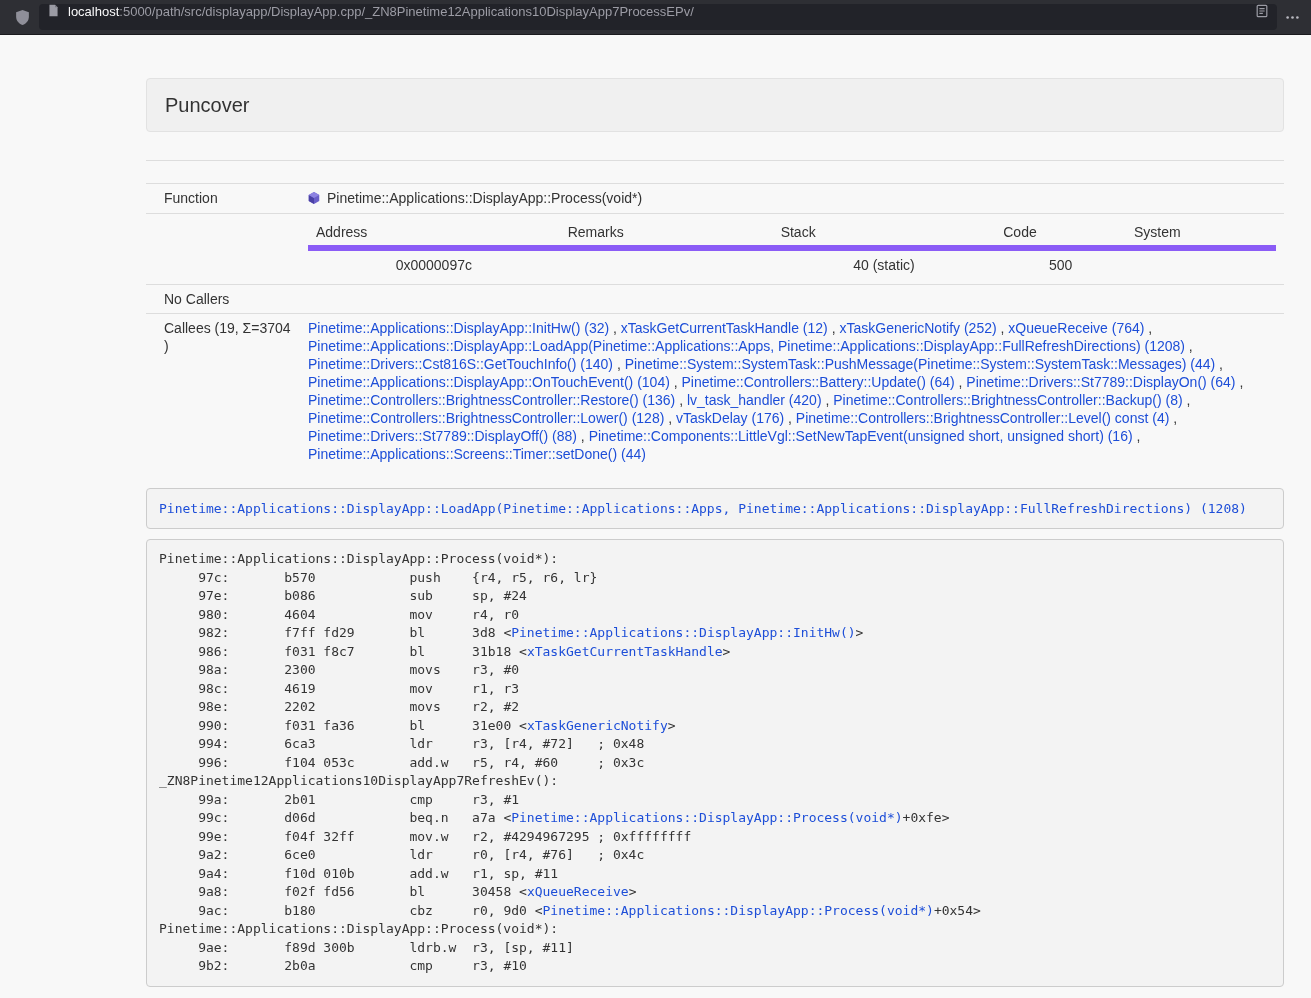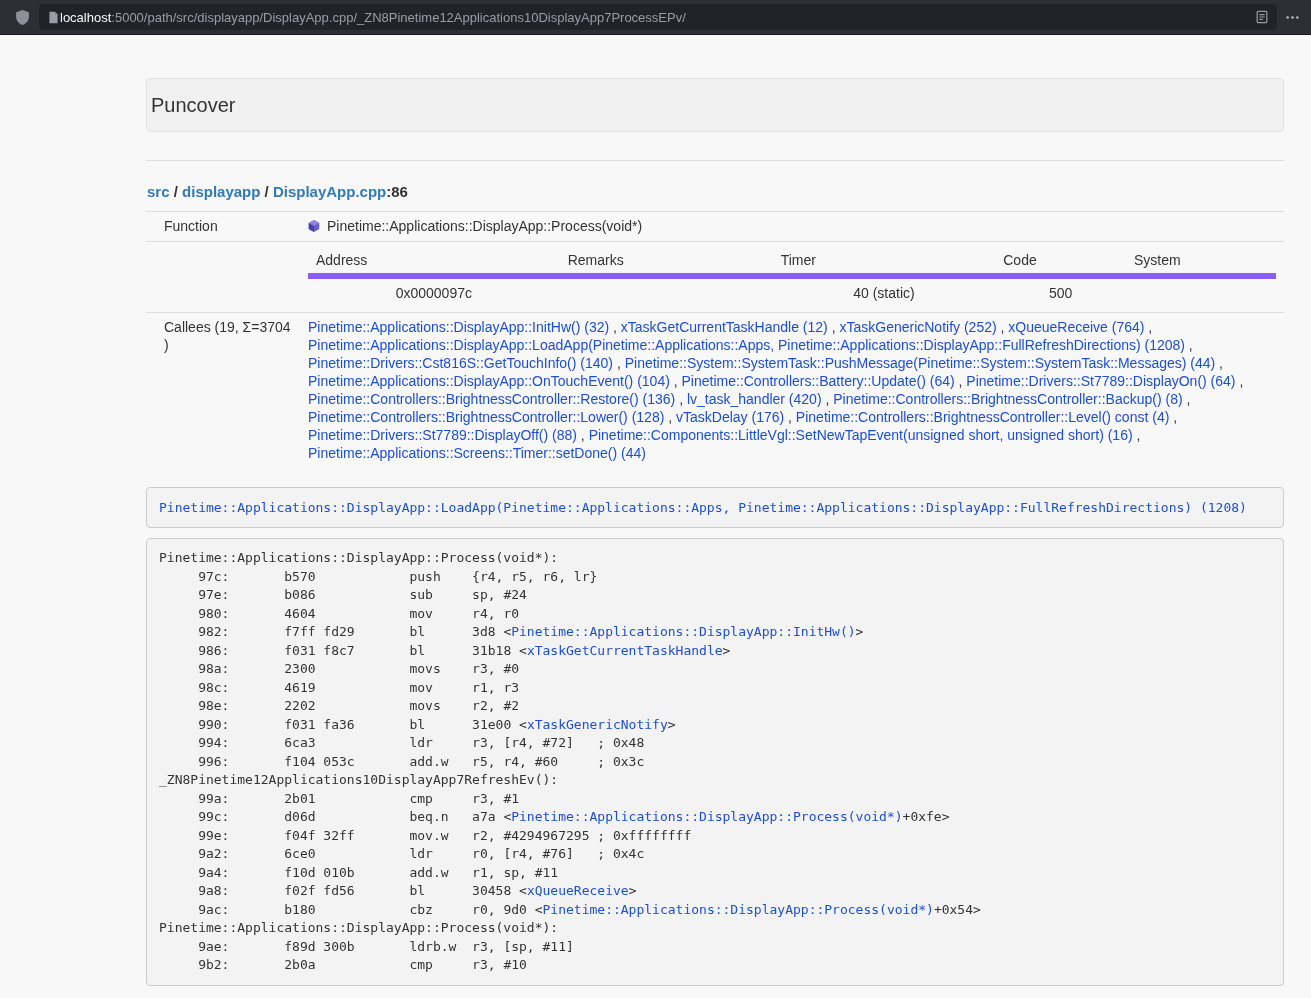--- a/index.html
+++ b/index.html
@@ -5,28 +5,28 @@
   * { margin:0; padding:0; box-sizing:border-box; }
   html,body { width:1311px; height:998px; overflow:hidden; }
   body { font-family:"Liberation Sans", sans-serif; background:#f8f8f8; color:#333; }
   a { color:#1d4ed8; text-decoration:none; cursor:pointer; }
 
   
   .toolbar { height:35px; background:#2e2f34; border-bottom:1px solid #1a1a1e;
              display:flex; align-items:center; padding:0 11px 0 14px; gap:8px; }
   .tbicon { display:flex; align-items:center; justify-content:center; flex:0 0 auto; }
   .urlbar { flex:1 1 auto; height:26px; background:#222329; border-radius:4px;
-            display:flex; align-items:center; padding:0 8px; min-width:0; }
+            display:flex; align-items:flex-start; padding:0 8px; gap:8px; min-width:0; }
   .url-text { font-size:13px; white-space:nowrap; overflow:hidden; flex:1 1 auto; }
   .url-host { color:#f9f9fa; }
   .url-rest { color:#9c9ca5; }
 
   
   .container { width:1138px; margin-left:146px; padding-top:43px; }
-  .well { background:#f0f0f0; border:1px solid #e2e2e2; border-radius:4px; padding:14px 4px; }
+  .well { background:#f0f0f0; border:1px solid #e2e2e2; border-radius:4px; padding:14px 18px; }
   .well .title { font-size:20px; line-height:24px; font-weight:500; color:#333; }
   hr.divider { border:0; border-top:1px solid #ddd; margin:28px 0 22px 0; }
   .breadcrumb { font-size:15px; font-weight:bold; color:#333; margin:0 0 11px 1px; }
   .breadcrumb a { color:#337ab7; }
 
   
   .main-table { width:100%; border-collapse:collapse; font-size:14px; color:#333; margin-bottom:20px; }
   .main-table > tbody > tr { border-top:1px solid #ddd; }
   .main-table > tbody > tr > td { padding:5px 8px; vertical-align:top; line-height:18px; }
   .main-table > tbody > tr > td.label-cell { width:154px; padding-left:18px; }
@@ -83,21 +83,20 @@
 </div>
 
 <div class="container">
 
   <div class="well">
     <span class="title">Puncover</span>
   </div>
 
   <hr class="divider">
 
-  <div class="breadcrumb" id="breadcrumb"><a href="#">src</a> / <a href="#">displayapp</a> / <a href="#">DisplayApp.cpp</a>:86</div>
 
   <table class="main-table">
     <tbody>
       <tr>
         <td class="label-cell">Function</td>
         <td>
           <span class="fn-icon">
             <svg width="12" height="12" viewBox="0 0 16 16">
                 <path fill="#6a5fc9" d="M8 0l7 4v8l-7 4-7-4V4z"></path>
                 <path fill="#4a41a6" d="M8 8v8l-7-4V4z"></path>
@@ -107,34 +106,38 @@
         </td>
       </tr>
       <tr>
         <td class="label-cell"></td>
         <td>
           <table class="stats-table">
             <tbody>
               <tr id="stats-head">
                   <th>Address</th>
                   <th>Remarks</th>
-                  <th>Timer</th>
+                  <th>Stack</th>
                   <th>Code</th>
                   <th>System</th>
                 </tr>
               <tr id="stats-values">
                   <td>0x0000097c</td>
                   <td></td>
                   <td>40 (static)</td>
                   <td>500</td>
                   <td></td>
                 </tr>
             </tbody>
           </table>
         </td>
+      </tr>
+      <tr>
+        <td class="label-cell">No Callers</td>
+        <td></td>
       </tr>
       <tr>
         <td class="label-cell">Callees (19, Σ=3704 )</td>
         <td class="callees-cell" id="callees-cell"><a href="#">Pinetime::Applications::DisplayApp::InitHw() (32)</a> , <a href="#">xTaskGetCurrentTaskHandle (12)</a> , <a href="#">xTaskGenericNotify (252)</a> , <a href="#">xQueueReceive (764)</a> , <a href="#">Pinetime::Applications::DisplayApp::LoadApp(Pinetime::Applications::Apps, Pinetime::Applications::DisplayApp::FullRefreshDirections) (1208)</a> , <a href="#">Pinetime::Drivers::Cst816S::GetTouchInfo() (140)</a> , <a href="#">Pinetime::System::SystemTask::PushMessage(Pinetime::System::SystemTask::Messages) (44)</a> , <a href="#">Pinetime::Applications::DisplayApp::OnTouchEvent() (104)</a> , <a href="#">Pinetime::Controllers::Battery::Update() (64)</a> , <a href="#">Pinetime::Drivers::St7789::DisplayOn() (64)</a> , <a href="#">Pinetime::Controllers::BrightnessController::Restore() (136)</a> , <a href="#">lv_task_handler (420)</a> , <a href="#">Pinetime::Controllers::BrightnessController::Backup() (8)</a> , <a href="#">Pinetime::Controllers::BrightnessController::Lower() (128)</a> , <a href="#">vTaskDelay (176)</a> , <a href="#">Pinetime::Controllers::BrightnessController::Level() const (4)</a> , <a href="#">Pinetime::Drivers::St7789::DisplayOff() (88)</a> , <a href="#">Pinetime::Components::LittleVgl::SetNewTapEvent(unsigned short, unsigned short) (16)</a> , <a href="#">Pinetime::Applications::Screens::Timer::setDone() (44)</a></td>
       </tr>
     </tbody>
   </table>
 
   <div class="linkbox">
     <a href="#">Pinetime::Applications::DisplayApp::LoadApp(Pinetime::Applications::Apps, Pinetime::Applications::DisplayApp::FullRefreshDirections) (1208)</a>

